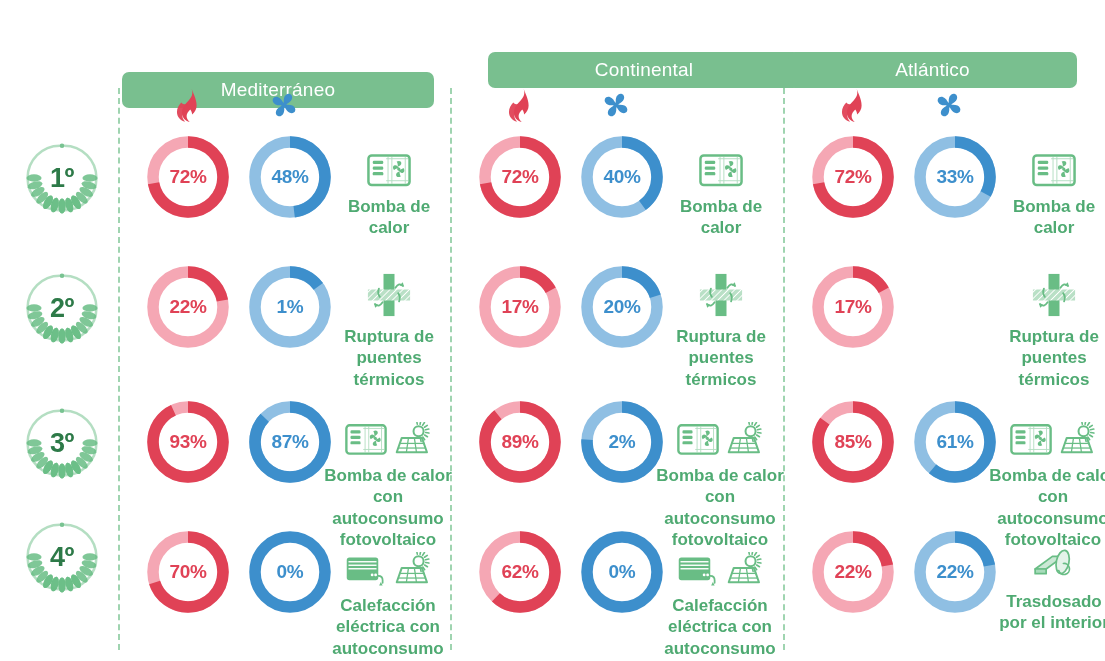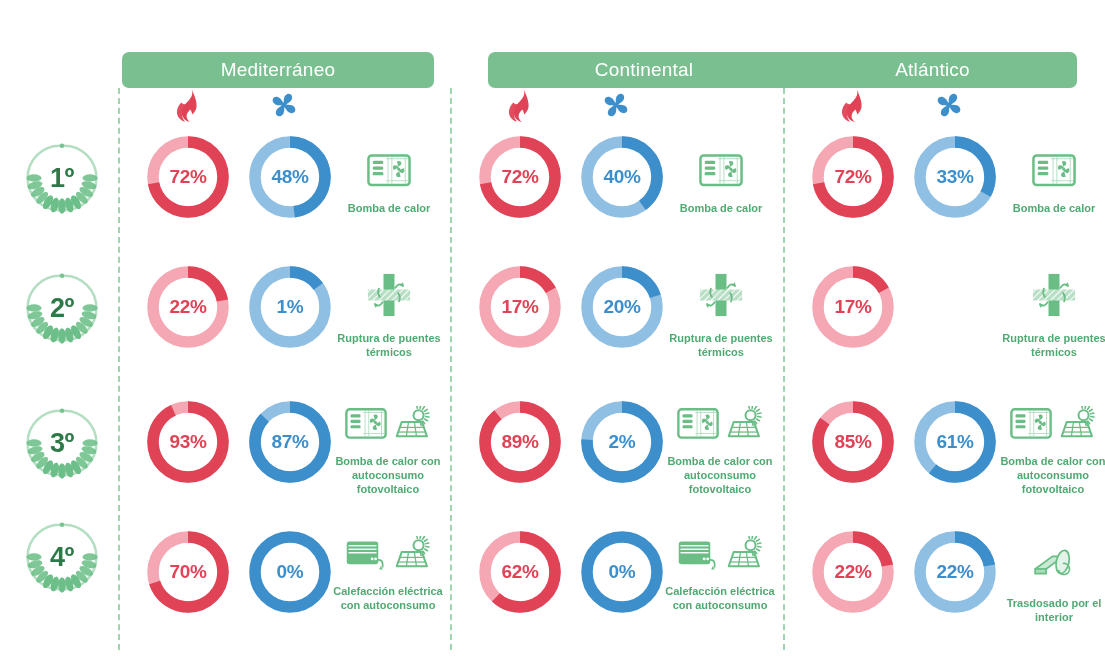--- a/index.html
+++ b/index.html
@@ -12,21 +12,21 @@
   #root { position: relative; width: 1105px; height: 661px; }
 
   
   .headers { position: absolute; top: 52px; left: 0; width: 1105px; height: 36px; }
   .zone-header {
     position: absolute; top: 0; height: 36px;
     background: #79bf8f; border-radius: 7px;
     color: #ffffff; font-size: 19px; letter-spacing: .2px;
     display: flex; align-items: center; justify-content: center;
   }
-  .zh0 { left: 122px;  width: 312px; }
+  .zh0 { left: 122px;  width: 312px; margin-top: 20px; }
   .zh1 { left: 455px;  width: 312px; margin-left: 33px; }
   .zh2 { left: 788px;  width: 289px; }
 
   
   .vdiv {
     position: absolute; top: 88px; height: 562px;
     border-left: 2px dashed #9fd4b0;
   }
   .vd0 { left: 118px; }
   .vd1 { left: 450px; }
@@ -65,27 +65,27 @@
   .donut .pct {
     position: absolute; inset: 0;
     display: flex; align-items: center; justify-content: center;
     font-size: 19px; font-weight: bold; letter-spacing: -.3px;
   }
   .pct.heat { color: #e04256; }
   .pct.cool { color: #3d8fcc; }
 
   
   .measure {
-    position: absolute; left: 210px; top: 2px; width: 122px;
+    position: absolute; left: 210px; top: 18px; width: 122px;
     display: flex; flex-direction: column; align-items: center;
   }
   .measure .icons { display: flex; align-items: flex-end; gap: 3px; height: 52px; }
   .measure .caption {
-    margin-top: 11px; text-align: center; color: #4faa72;
-    font-size: 11px; font-weight: bold; line-height: 1.25;
+    margin-top: 5px; text-align: center; color: #4faa72;
+    font-size: 17px; font-weight: bold; line-height: 1.25;
   }
   .measure.wide { width: 132px; left: 204px; }
 </style>
 </head>
 <body>
 
 <div id="root">
 
   <div class="headers">
     <div class="zone-header zh0">Mediterráneo</div>

